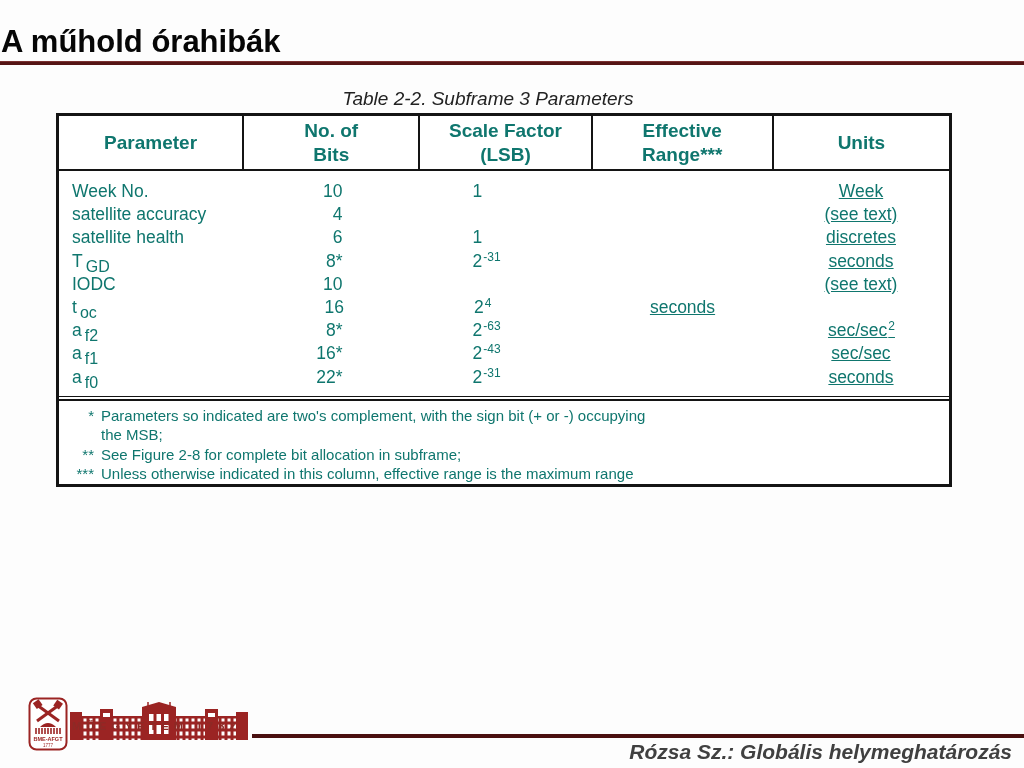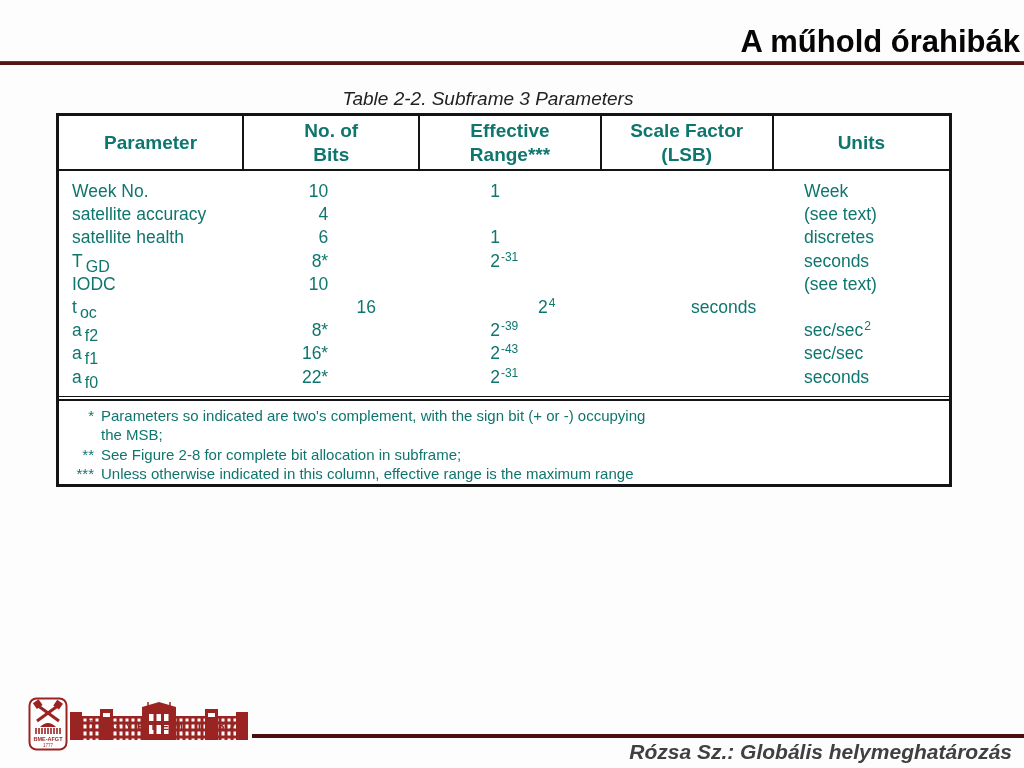--- a/index.html
+++ b/index.html
@@ -4,22 +4,22 @@
 <style>
   * { margin:0; padding:0; box-sizing:border-box; }
   html,body { background:#888; }
   .slide {
     position:relative; width:1024px; height:768px; margin:0 auto;
     background:#fdfdfd; overflow:hidden;
     font-family:"Liberation Sans", sans-serif; color:#1f1f1f;
   }
   
   .title {
-    position:absolute; top:24px; right:4px; width:1000px;
-    text-align:right; font-size:31px; font-weight:bold; color:#060606;
+    position:absolute; top:24px; right:23px; width:1000px;
+    text-align:left; font-size:31px; font-weight:bold; color:#060606;
     letter-spacing:0px;
   }
   .title-rule {
     position:absolute; top:61px; left:0; width:1024px; height:4px;
     background:#551515; border-top:1px solid #7a3030;
   }
   
   .tbl-caption {
     position:absolute; top:88px; left:72px; width:832px;
     text-align:center; font-style:italic; font-size:19px; color:#222;
@@ -33,27 +33,27 @@
   .th {
     display:flex; flex-direction:column; justify-content:center; align-items:center;
     font-weight:bold; font-size:19px; line-height:24px; text-align:center;
     border-right:2px solid #141414;
   }
   .th:last-child { border-right:none; }
   .th span { display:block; }
   .c0 { width:186px; } .c1 { width:177px;justify-content:center; } .c2 { width:173px; }
   .c3 { width:182px; } .c4 { width:176px; }
   .tbody { padding:9px 0 7px 0; border-bottom:1px solid #141414; }
-  .tr { display:flex; height:23.2px; line-height:23.2px; font-size:17.5px;gap:32px; }
+  .tr { display:flex; height:23.2px; line-height:23.2px; font-size:17.5px; }
   .td { white-space:nowrap; }
   .td.c0 { text-align:left;  padding-left:13px; }
   .td.c1 { text-align:right; padding-right:78px; }
   .td.c2 { text-align:left;  padding-left:52px; }
   .td.c3 { text-align:center; }
-  .td.c4 { text-align:left; }
+  .td.c4 { text-align:center;text-decoration:underline; }
   .sub { font-size:16px; position:relative; top:5px; margin-left:3px; }
   .sup { font-size:12px; position:relative; top:-6px; margin-left:1px; }
   .fnotes { margin-top:2px; border-top:2px solid #141414; padding:5px 0 6px 0; }
   .fn { display:flex; font-size:15px; line-height:19.5px; }
   .fn-marker { width:35px; text-align:right; flex:0 0 35px; }
   .fn-text { padding-left:7px; max-width:575px; }
   
   .footer-rule {
     position:absolute; top:734px; left:252px; width:772px; height:4px;
     background:#4a1010;
@@ -84,27 +84,27 @@
   <div class="tbl">
     <div class="thead">
       <div class="th c0">
         <span>Parameter</span>
         <span></span>
       </div>
       <div class="th c1">
         <span>No. of</span>
         <span>Bits</span>
       </div>
+      <div class="th c2">
+        <span>Scale Factor</span>
+        <span>(LSB)</span>
+      </div>
       <div class="th c3">
         <span>Effective</span>
         <span>Range***</span>
-      </div>
-      <div class="th c2">
-        <span>Scale Factor</span>
-        <span>(LSB)</span>
       </div>
       <div class="th c4">
         <span>Units</span>
         <span></span>
       </div>
     </div>
 
     <div class="tbody">
       <div class="tr">
         <div class="td c0"><span>Week No.</span><span class="sub"></span></div>
@@ -143,21 +143,21 @@
       </div>
       <div class="tr">
         <div class="td c0"><span>t</span><span class="sub">oc</span></div>
         <div class="td c1">16</div>
         <div class="td c2"><span>2</span><span class="sup">4</span></div>
         <div class="td c4"><span>seconds</span><span class="sup"></span></div>
       </div>
       <div class="tr">
         <div class="td c0"><span>a</span><span class="sub">f2</span></div>
         <div class="td c1">8*</div>
-        <div class="td c2"><span>2</span><span class="sup">-39</span></div>
+        <div class="td c2"><span>2</span><span class="sup">-63</span></div>
         <div class="td c3"></div>
         <div class="td c4"><span>sec/sec</span><span class="sup">2</span></div>
       </div>
       <div class="tr">
         <div class="td c0"><span>a</span><span class="sub">f1</span></div>
         <div class="td c1">16*</div>
         <div class="td c2"><span>2</span><span class="sup">-43</span></div>
         <div class="td c3"></div>
         <div class="td c4"><span>sec/sec</span><span class="sup"></span></div>
       </div>

